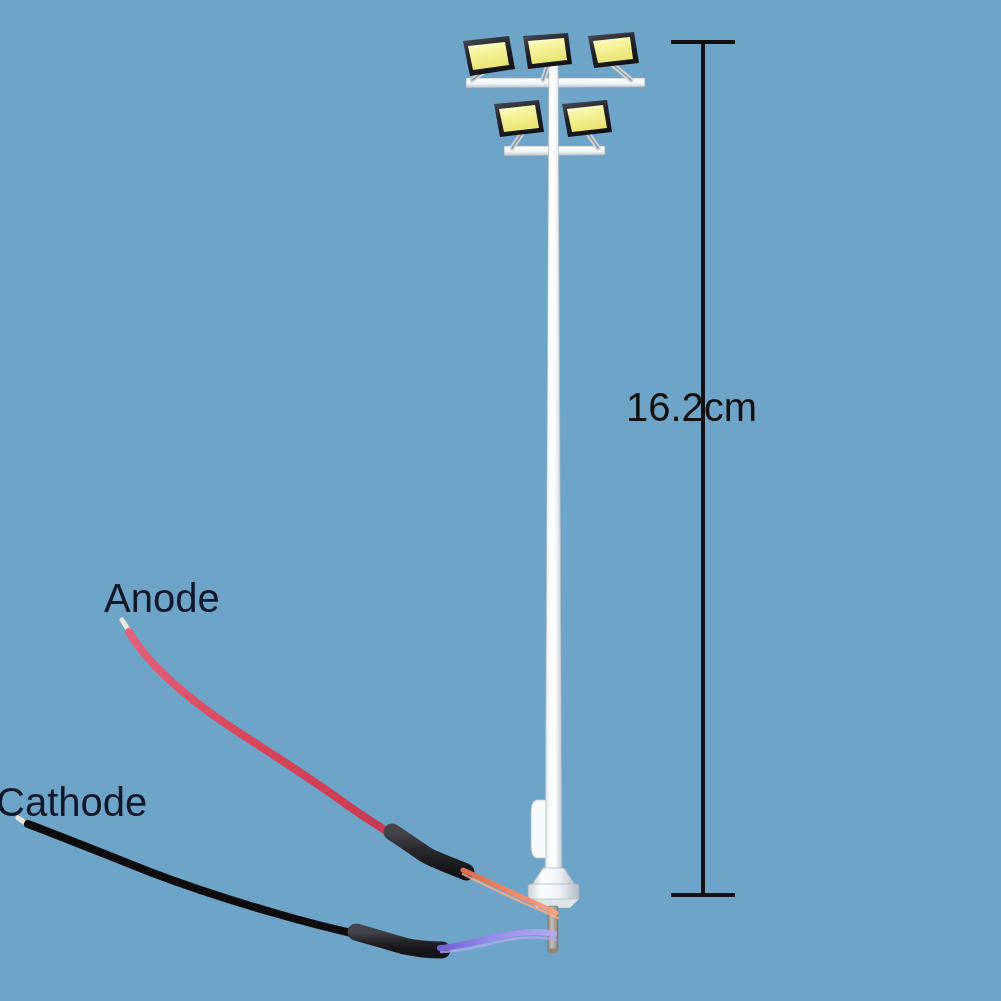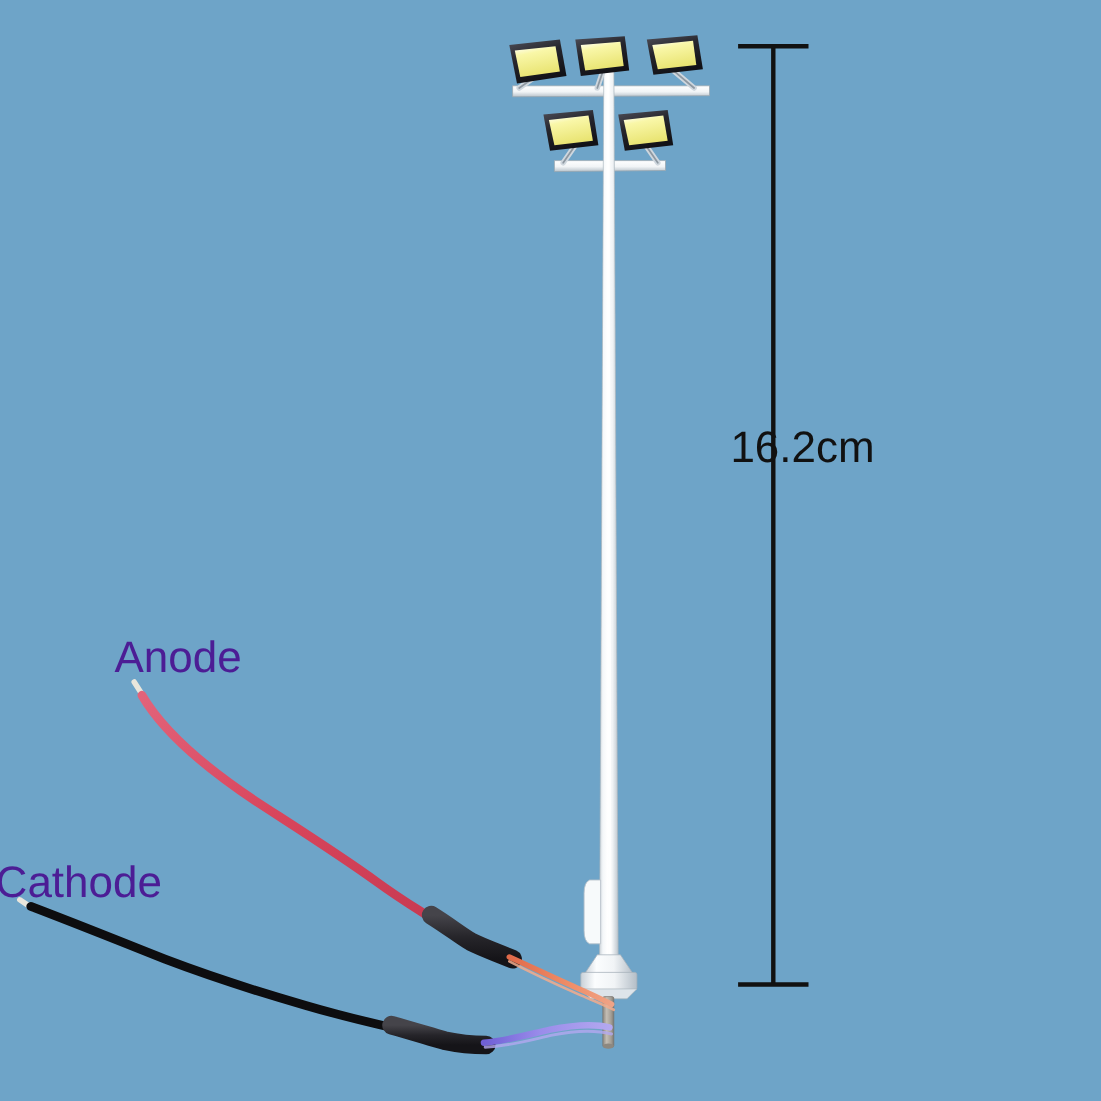--- a/index.html
+++ b/index.html
@@ -21,21 +21,21 @@
   }
   #scene-svg {
     position: absolute;
     left: 0;
     top: 0;
     width: 1001px;
     height: 1001px;
   }
   .anno-label {
     position: absolute;
-    color: #4c1d95;
+    color: #0f172a;
     font-family: "Liberation Sans", sans-serif;
     font-weight: 400;
     white-space: nowrap;
     line-height: 1;
     letter-spacing: 0px;
   }
   #anode-label {
     left: 104px;
     top: 578px;
     font-size: 40px;
@@ -48,21 +48,21 @@
   .dim-text {
     position: absolute;
     color: #111111;
     font-family: "Liberation Sans", sans-serif;
     font-size: 40px;
     line-height: 44px;
     white-space: nowrap;
     text-align: center;
   }
   #dim-cm {
-    left: 664px;
+    left: 626px;
     top: 385px;
   }
   #dim-in {
     left: 660px;
     top: 424px;
   }
 </style>
 </head>
 <body>
 

